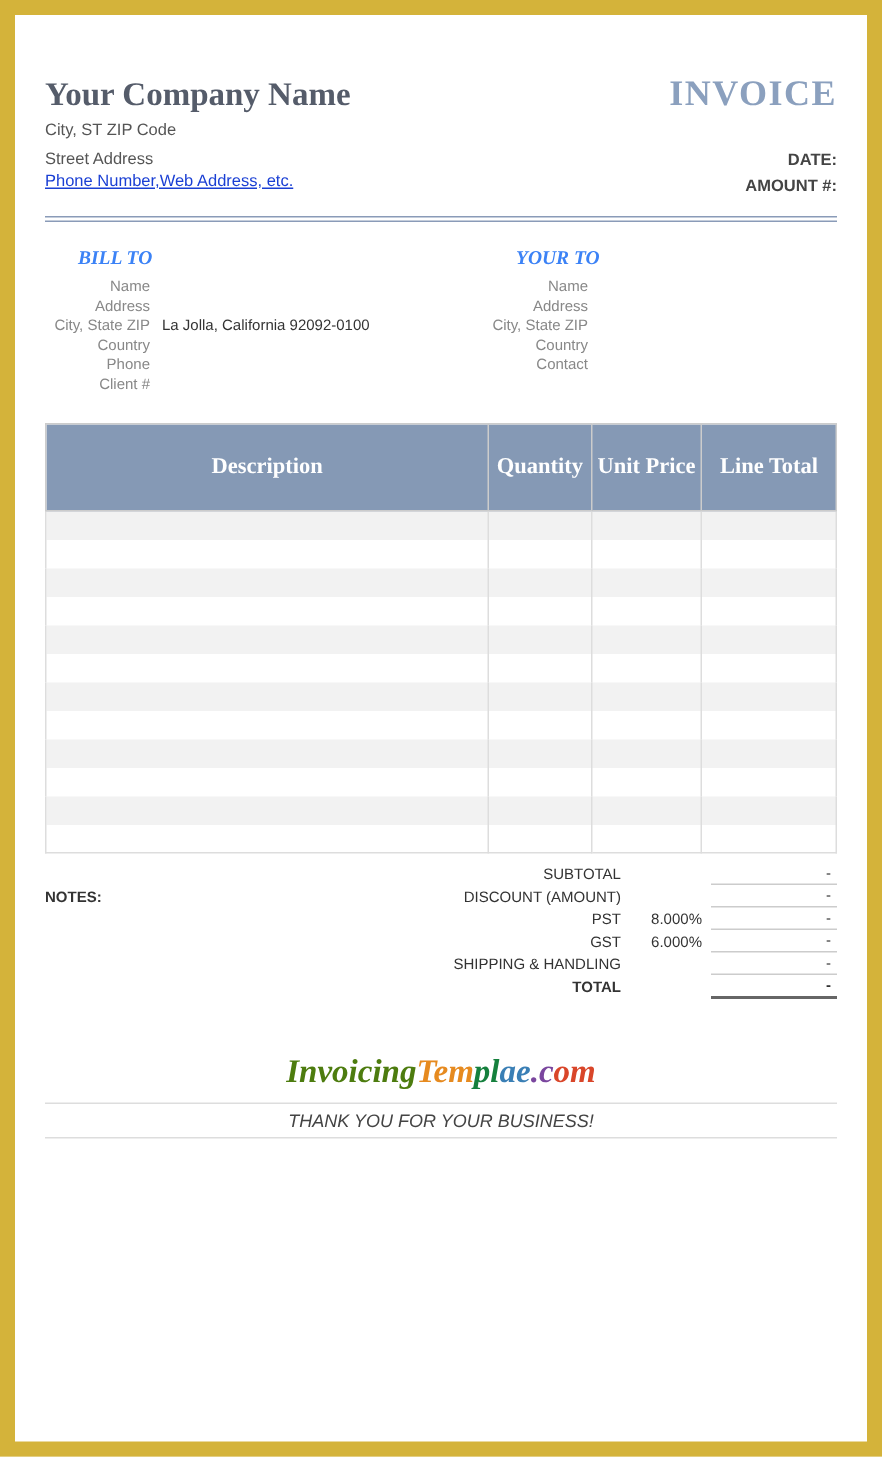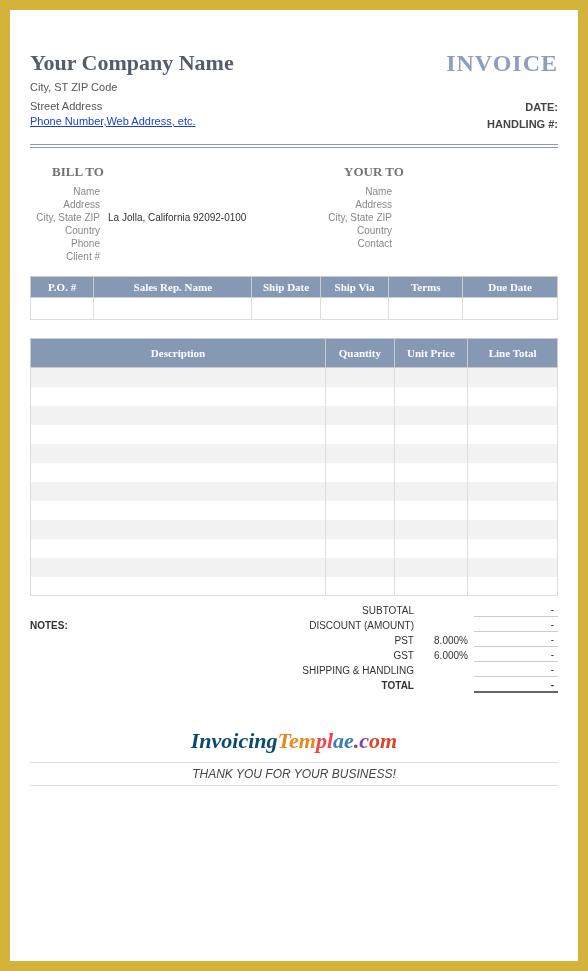--- a/index.html
+++ b/index.html
@@ -26,45 +26,45 @@
   }
   .header-row { display: flex; justify-content: space-between; align-items: flex-start; }
   .company-name { font-family: "Times New Roman", serif; font-size: 22px; font-weight: bold; color: #555c6a; }
   .invoice-title { font-family: "Times New Roman", serif; font-size: 24px; font-weight: bold; color: #8ba0be; letter-spacing: 1px; }
   .addr { font-size: 11px; color: #555; margin-top: 4px; line-height: 1.4; }
   .link { color: #1a3fd4; text-decoration: underline; font-size: 11px; }
   .meta-right { text-align: right; font-size: 11px; font-weight: bold; color: #444; margin-top: 6px; line-height: 1.5; }
   .divider { border-top: 4px double #8a9bb8; margin: 12px 0 16px 0; }
   .bill-ship { display: flex; }
   .bs-col { width: 50%; }
-  .bs-title { font-family: "Times New Roman", serif; font-weight: bold; font-size: 13px; color: #737373; margin: 0 0 6px 22px; }
+  .bs-title { font-family: "Times New Roman", serif; font-weight: bold; font-size: 13px; color: #3b82f6; margin: 0 0 6px 22px; font-style: italic; }
   .bs-row { display: flex; margin: 2px 0; font-size: 10px; color: #888; }
   .bs-label { width: 78px; text-align: right; padding-right: 8px; }
   .bs-value { color: #333; font-size: 10px; }
   table { border-collapse: collapse; width: 100%; }
   .order-table { margin-top: 12px; }
   .order-table th { background: #8599b5; color: #fff; font-family: "Times New Roman", serif; font-weight: bold; font-size: 11px; padding: 4px 2px; border: 1px solid #ccc; }
   .order-table td { border: 1px solid #ddd; height: 22px; background: #fff; }
   .items-table { margin-top: 18px; }
-  .items-table th { background: #8599b5; color: #fff; font-family: "Times New Roman", serif; font-weight: bold; font-size: 11px; padding: 8px 2px; border: 1px solid #ccc; }
+  .items-table th { background: #8599b5; color: #fff; font-family: "Times New Roman", serif; font-weight: bold; font-size: 15px; padding: 20px 2px; border: 1px solid #ccc; }
   .items-table td { border-right: 1px solid #ddd; border-left: 1px solid #ddd; height: 19px; }
   .items-table tr:nth-child(even) td { background: #f2f2f2; }
   .items-table tr:nth-child(odd) td { background: #fff; }
   .items-table tr:last-child td { border-bottom: 1px solid #ddd; }
   .totals { margin-top: 6px; }
   .totals-row { display: flex; justify-content: flex-end; align-items: center; margin: 1px 0; font-size: 10px; }
   .totals-label { text-align: left; padding-right: 6px; }
   .totals-percent { width: 54px; text-align: right; padding-right: 6px; }
   .totals-value { width: 84px; border-bottom: 1px solid #ccc; text-align: right; padding: 1px 4px; min-height: 14px; }
   .bold { font-weight: bold; }
   .notes { font-weight: bold; font-size: 10px; margin-top: 24px; }
   .brand { text-align: center; margin-top: 34px; font-family: "Times New Roman", serif; font-size: 22px; font-style: italic; font-weight: bold; }
-  .brand .c1 { color: #0c4a6e; }
+  .brand .c1 { color: #4d7c0f; }
   .brand .c2 { color: #e68a1f; }
-  .brand .c3 { color: #ef4444; }
+  .brand .c3 { color: #15803d; }
   .brand .c4 { color: #3a7fb5; }
   .brand .c5 { color: #7a469e; }
   .brand .c6 { color: #d9462a; }
   .thanks { text-align: center; font-style: italic; font-size: 12px; margin-top: 8px; color: #444; border-top: 1px solid #ddd; border-bottom: 1px solid #ddd; padding: 4px 0; }
   .lower-left { display:flex; }
 </style>
 </head>
 <body>
 
 <div class="outer">
@@ -74,21 +74,21 @@
       <div>
         <div class="company-name">Your Company Name</div>
         <div class="addr">City, ST  ZIP Code</div>
         <div class="addr">Street Address</div>
         <a class="link" href="#">Phone Number,Web Address, etc.</a>
       </div>
       <div style="text-align:right">
         <div class="invoice-title">INVOICE</div>
         <div class="meta-right" style="margin-top:22px">
           <div>DATE:</div>
-          <div>HANDLING #:</div>
+          <div>AMOUNT #:</div>
         </div>
       </div>
     </div>
 
     <div class="divider"></div>
 
     <div class="bill-ship">
       <div class="bs-col">
         <div class="bs-title">BILL TO</div>
         <div class="bs-row">
@@ -129,40 +129,20 @@
           </div>
         <div class="bs-row">
             <div class="bs-label" style="width:106px">Country</div>
           </div>
         <div class="bs-row">
             <div class="bs-label" style="width:106px">Contact</div>
           </div>
       </div>
     </div>
 
-    <table class="order-table">
-      <tbody>
-          <tr>
-        <th style="width:12%">P.O. #</th>
-        <th style="width:30%">Sales Rep. Name</th>
-        <th style="width:13%">Ship Date</th>
-        <th style="width:13%">Ship Via</th>
-        <th style="width:14%">Terms</th>
-        <th style="width:18%">Due Date</th>
-      </tr>
-      <tr>
-            <td></td>
-            <td></td>
-            <td></td>
-            <td></td>
-            <td></td>
-            <td></td>
-          </tr>
-    </tbody>
-      </table>
 
     <table class="items-table">
       <tbody>
           <tr>
         <th style="width:56%">Description</th>
         <th style="width:13%">Quantity</th>
         <th style="width:14%">Unit Price</th>
         <th style="width:17%">Line Total</th>
       </tr>
       <tr>

